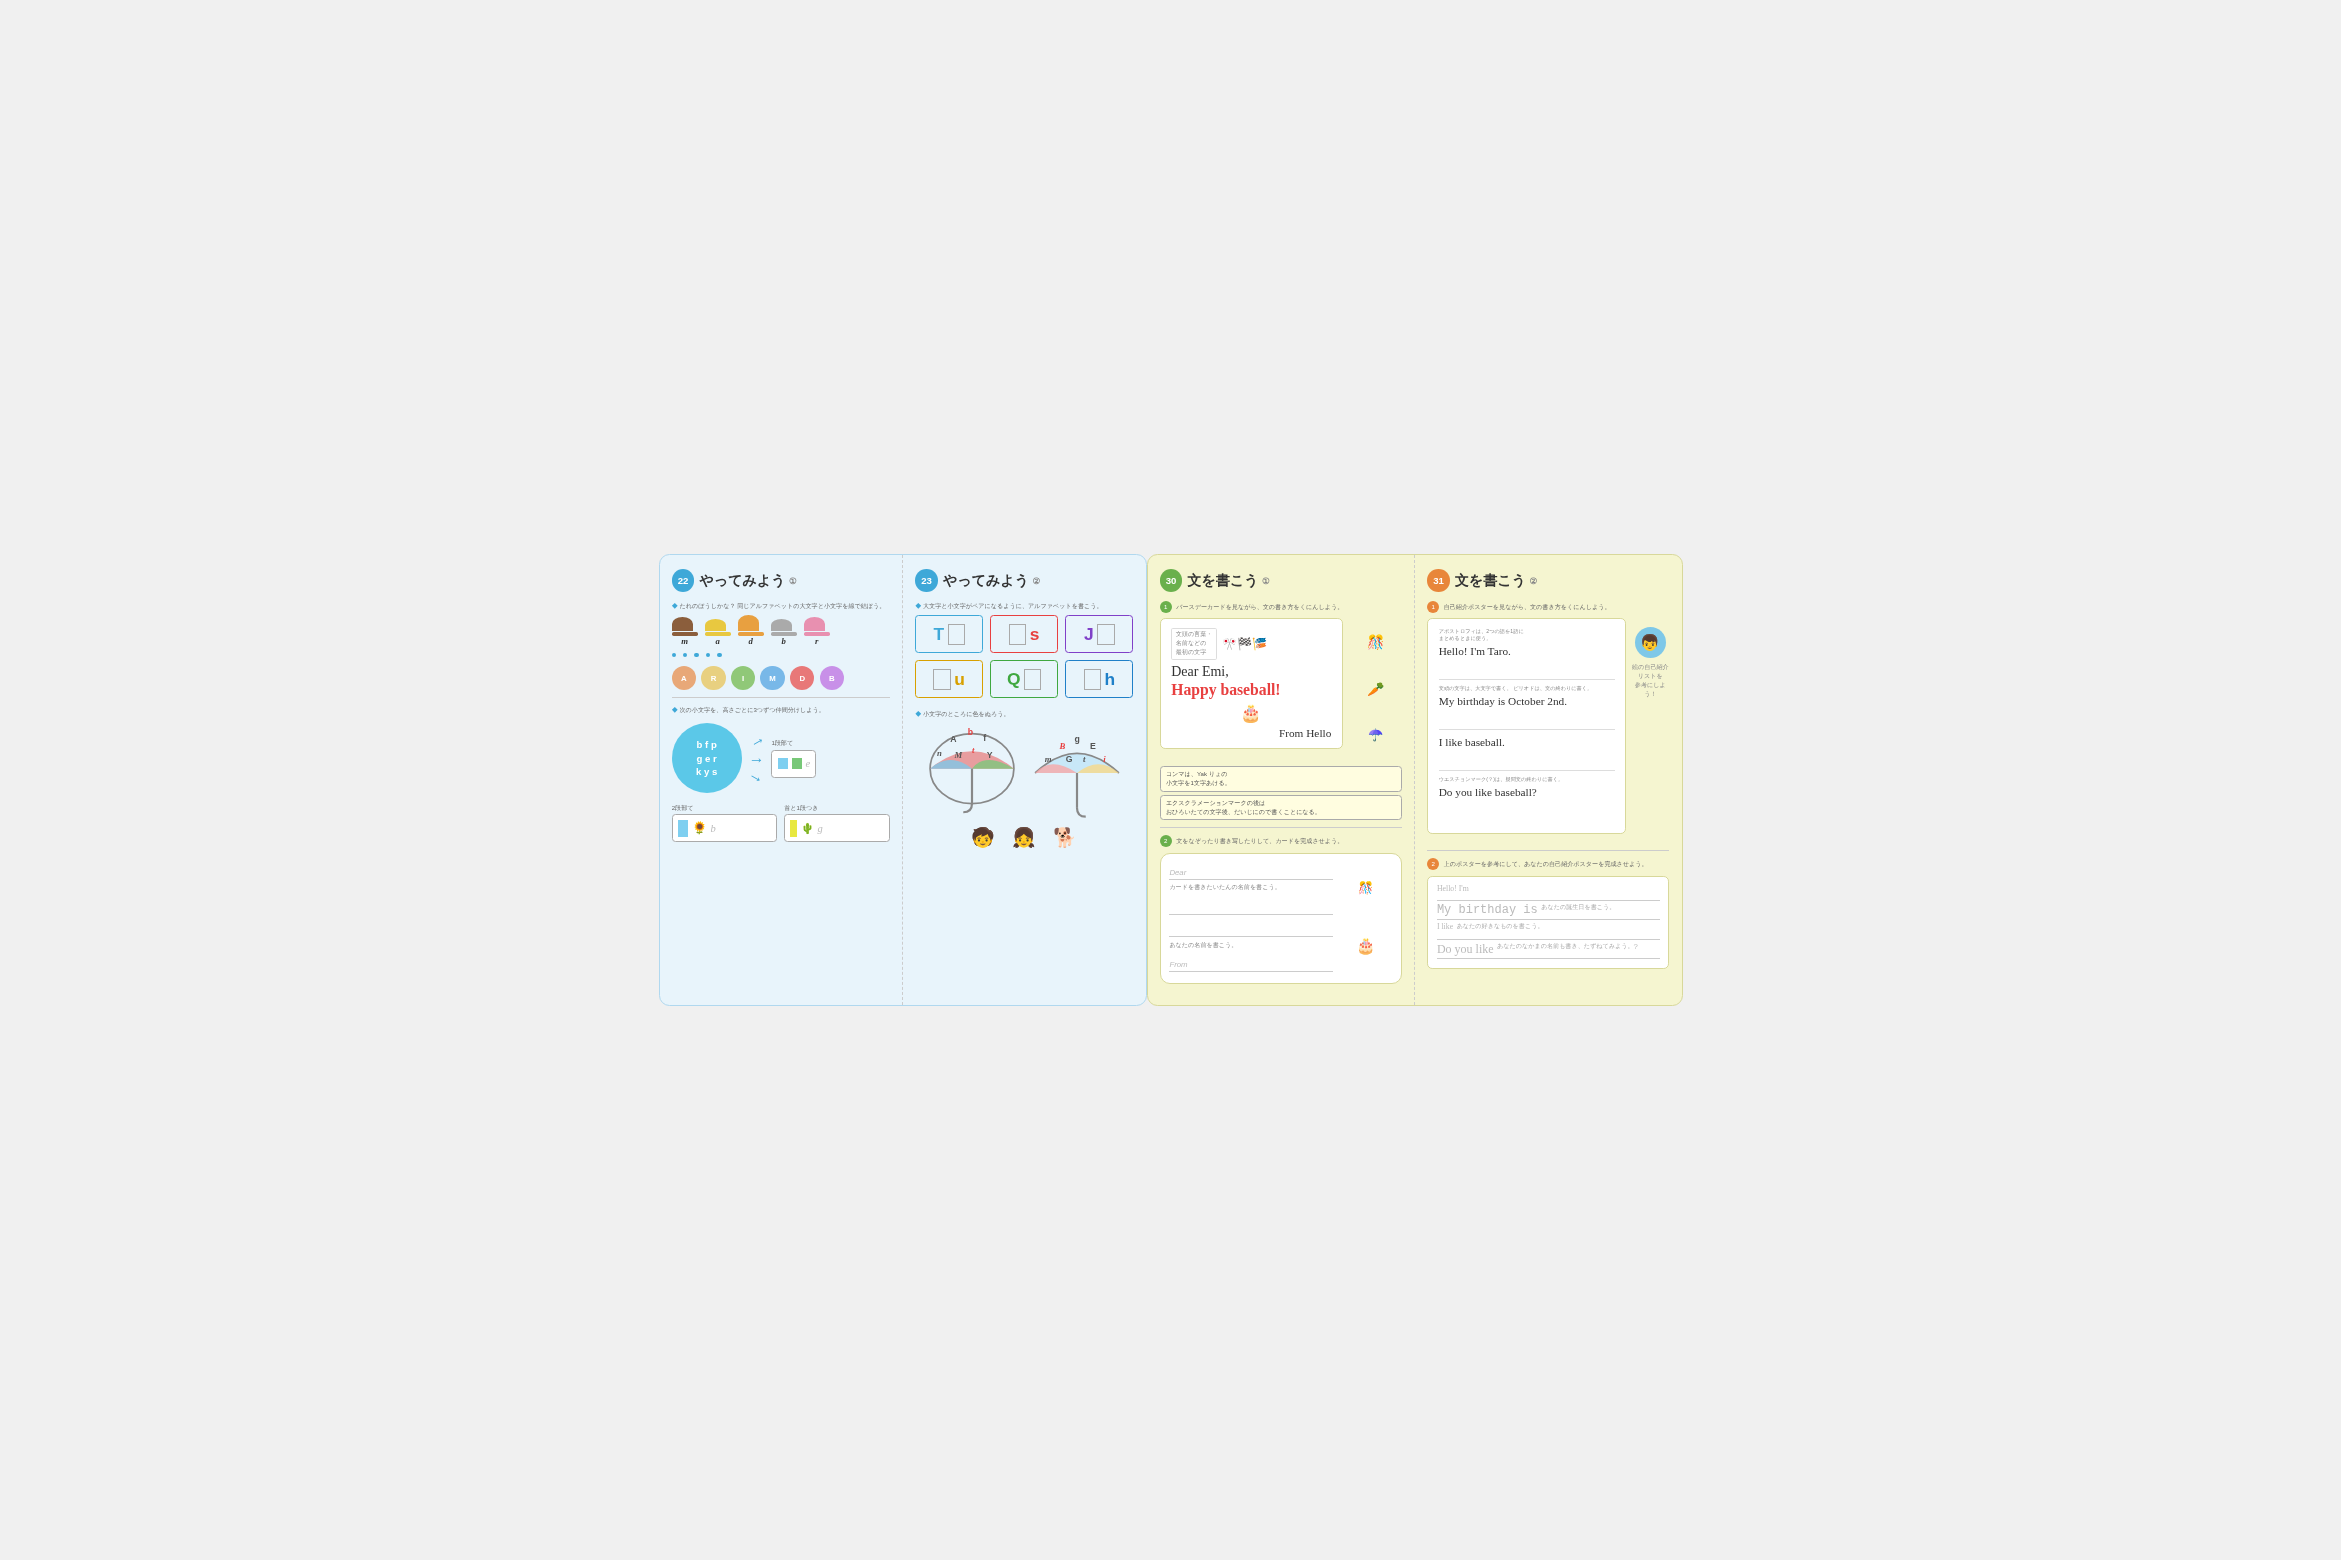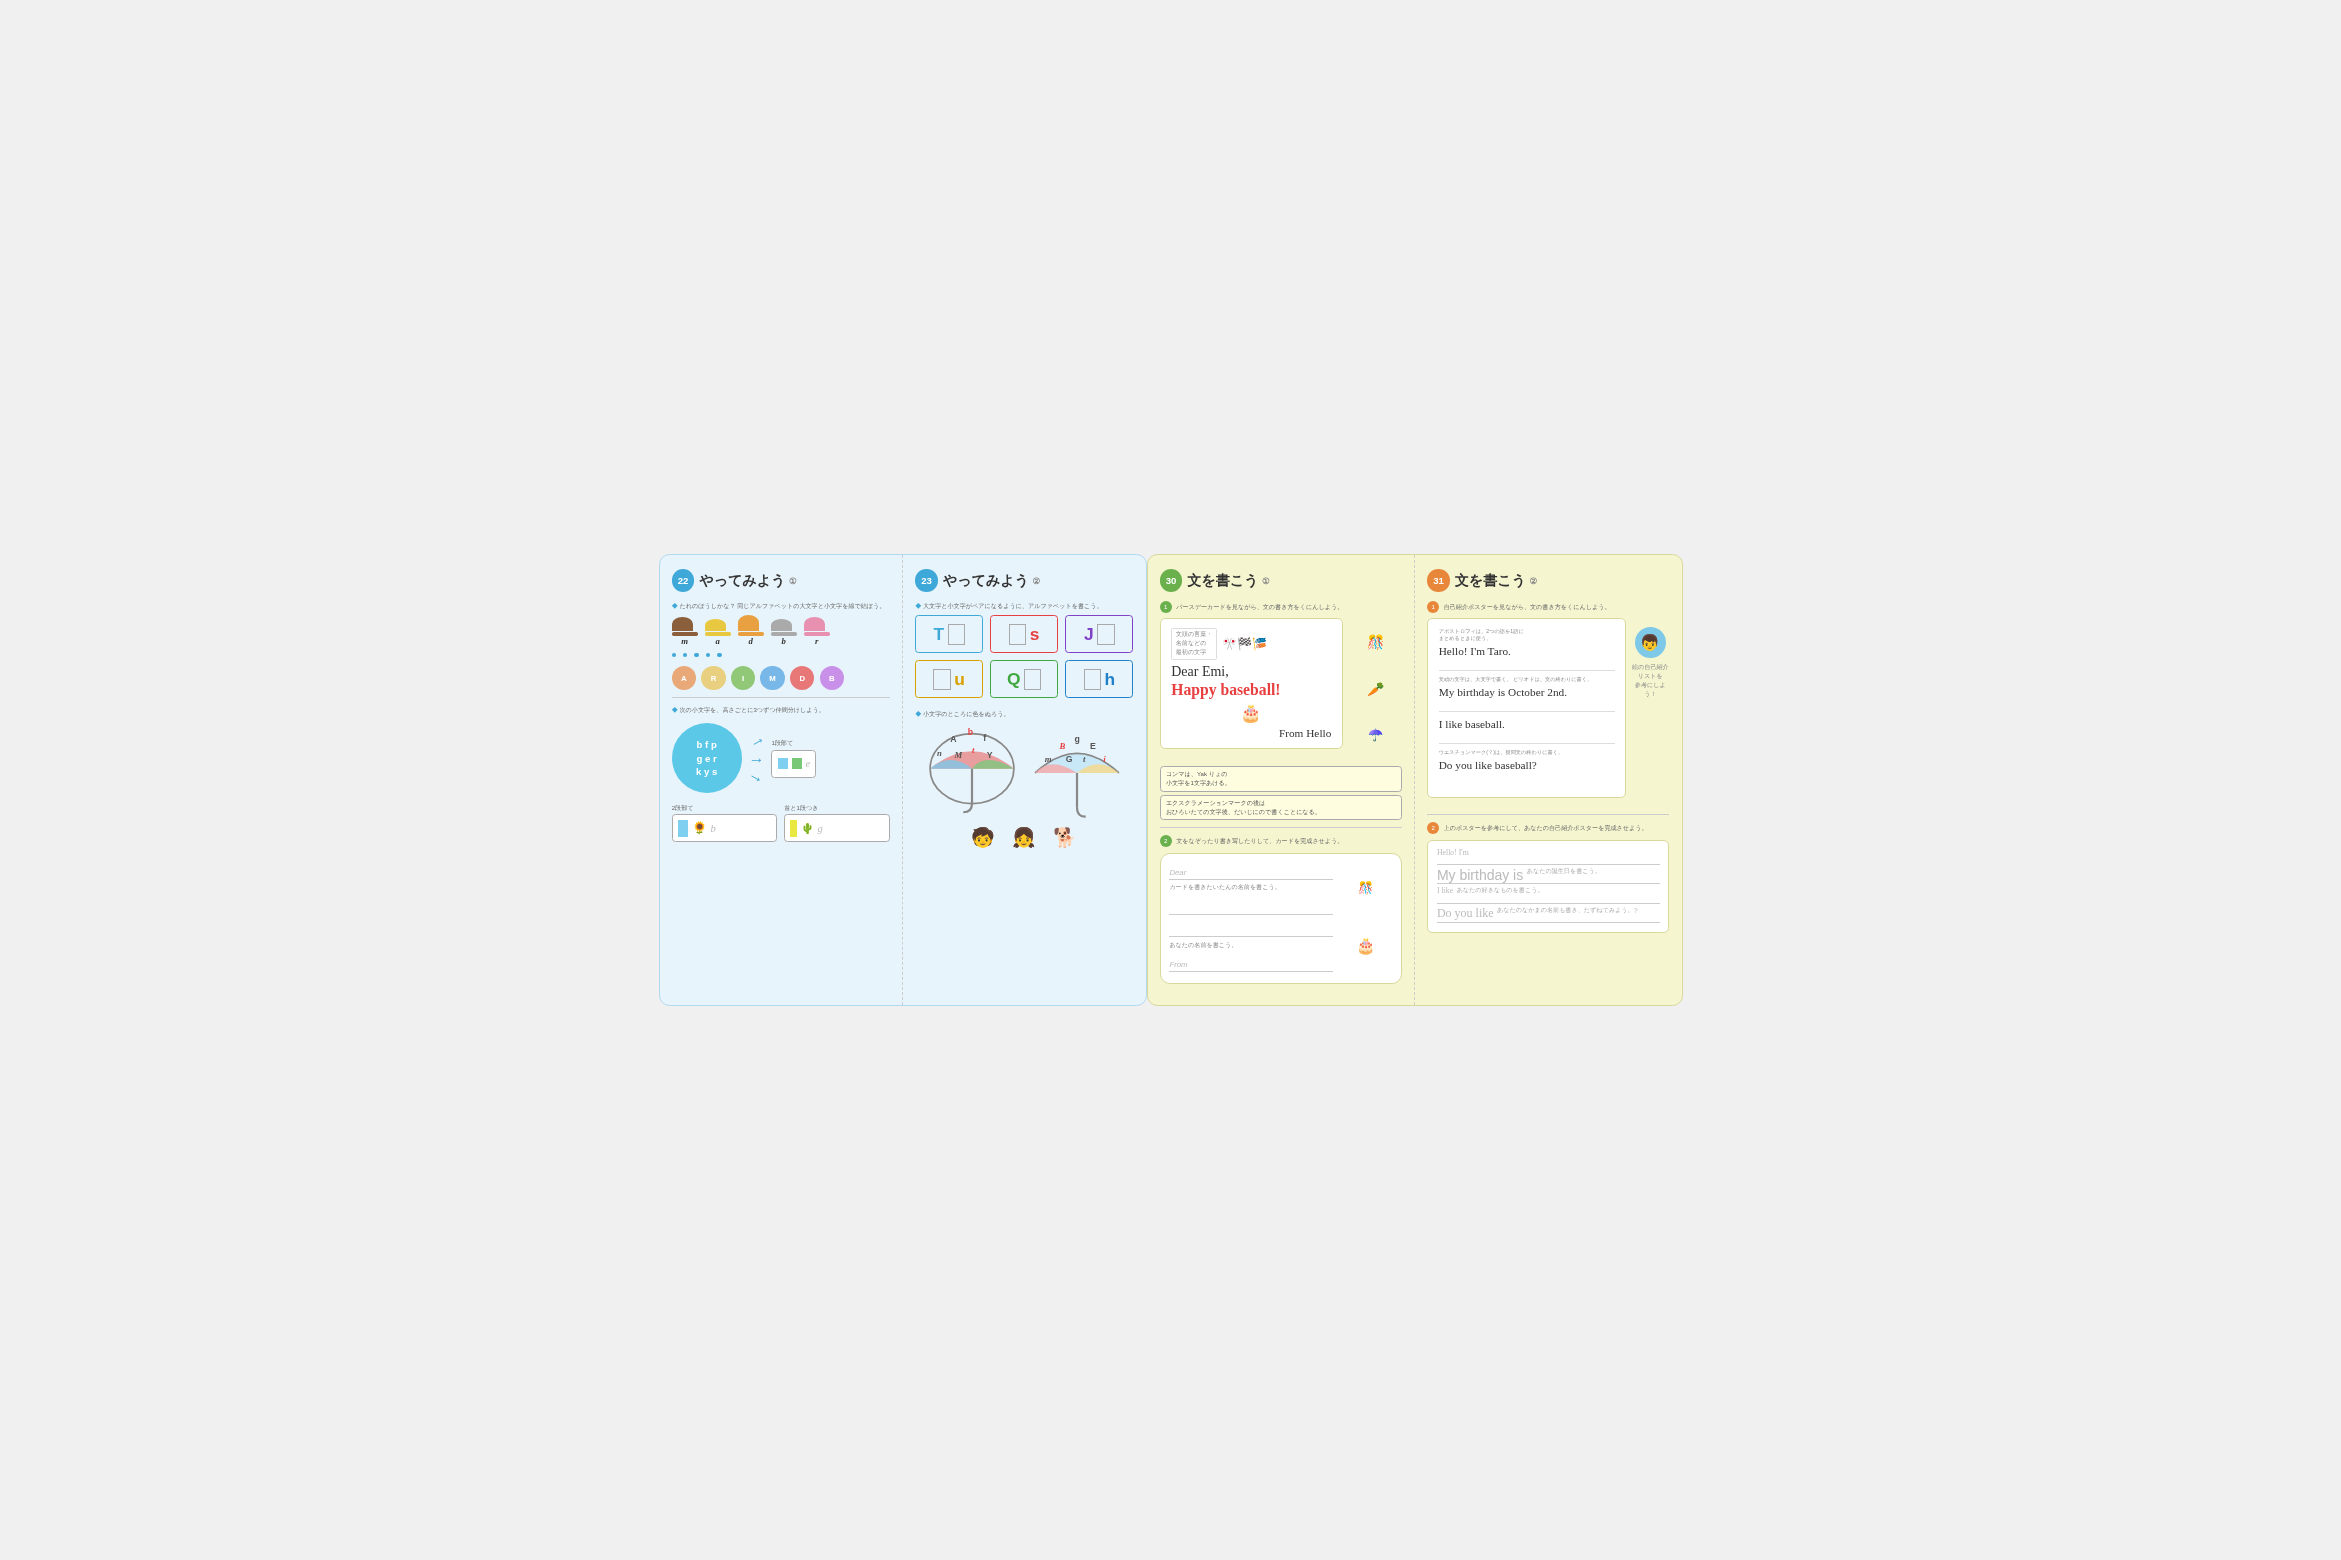--- a/index.html
+++ b/index.html
@@ -278,21 +278,21 @@
       padding: 8.7px 10.5px;
       margin-bottom: 8.7px;
     }
     .hello-line {
       font-size: 11.3px;
       color: #333;
       font-family: 'Comic Sans MS', cursive;
       margin-bottom: 5.2px;
       line-height: 1.4;
       border-bottom: 0.9px solid #ddd;
-      padding-bottom: 10px;
+      padding-bottom: 19px;
     }
     .hello-line:last-child { border-bottom: none; }
 
     .write-section2 {
       border: 1.3px solid #d8d89a;
       border-radius: 5.2px;
       background: white;
       padding: 7px 8.7px;
     }
     .write-line2 {
@@ -663,21 +663,21 @@
       <div class="instr">
         <span class="instr-num" style="background:#e8863a;">2</span>
         <span>上のポスターを参考にして、あなたの自己紹介ポスターを完成させよう。</span>
       </div>
 
       <div class="write-section2">
         <div class="write-line2">
           <span style="font-size:7.8px; color:#bbb; font-family:'Comic Sans MS', cursive;">Hello!  I'm</span>
         </div>
         <div class="write-line2">
-          <span style="font-size:14px; color:#bbb; font-family:Liberation Sans, sans-serif;">My birthday is</span>
+          <span style="font-size:12px; color:#bbb; font-family:Liberation Mono, monospace;">My birthday is</span>
           <span style="font-size:6.1px; color:#aaa; margin-left:3.5px;">あなたの誕生日を書こう。</span>
         </div>
         <div class="write-line2">
           <span style="font-size:7.8px; color:#bbb; font-family:'Comic Sans MS', cursive;">I like</span>
           <span style="font-size:6.1px; color:#aaa; margin-left:3.5px;">あなたの好きなものを書こう。</span>
         </div>
         <div class="write-line2">
           <span style="font-size:12px; color:#bbb; font-family:'Comic Sans MS', cursive;">Do you like</span>
           <span style="font-size:6.1px; color:#aaa; margin-left:3.5px;">あなたのなかまの名前も書き、たずねてみよう。</span>
           <span style="font-size:7.8px; color:#bbb;">?</span>

